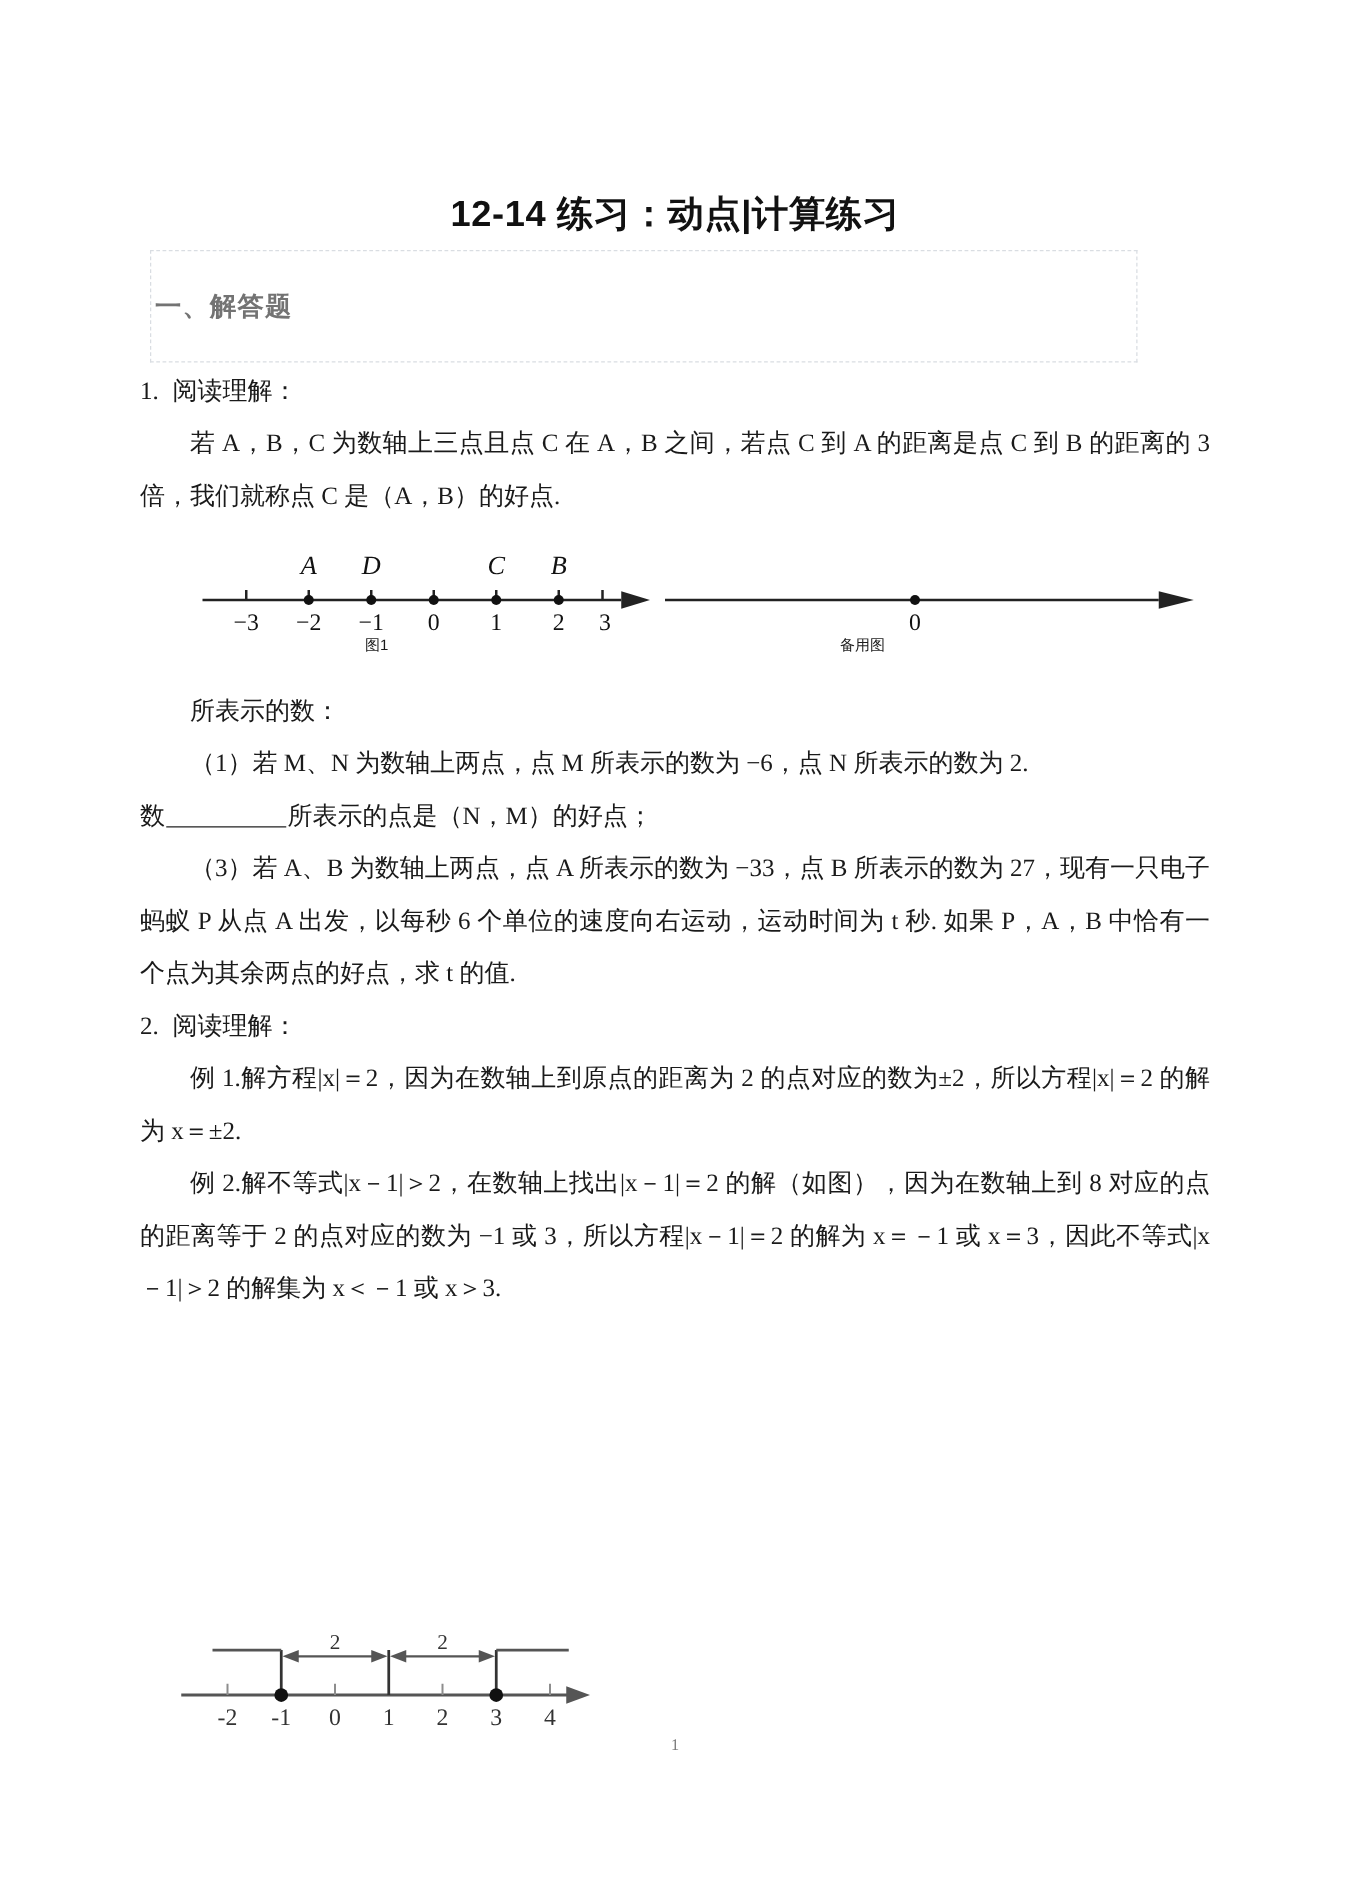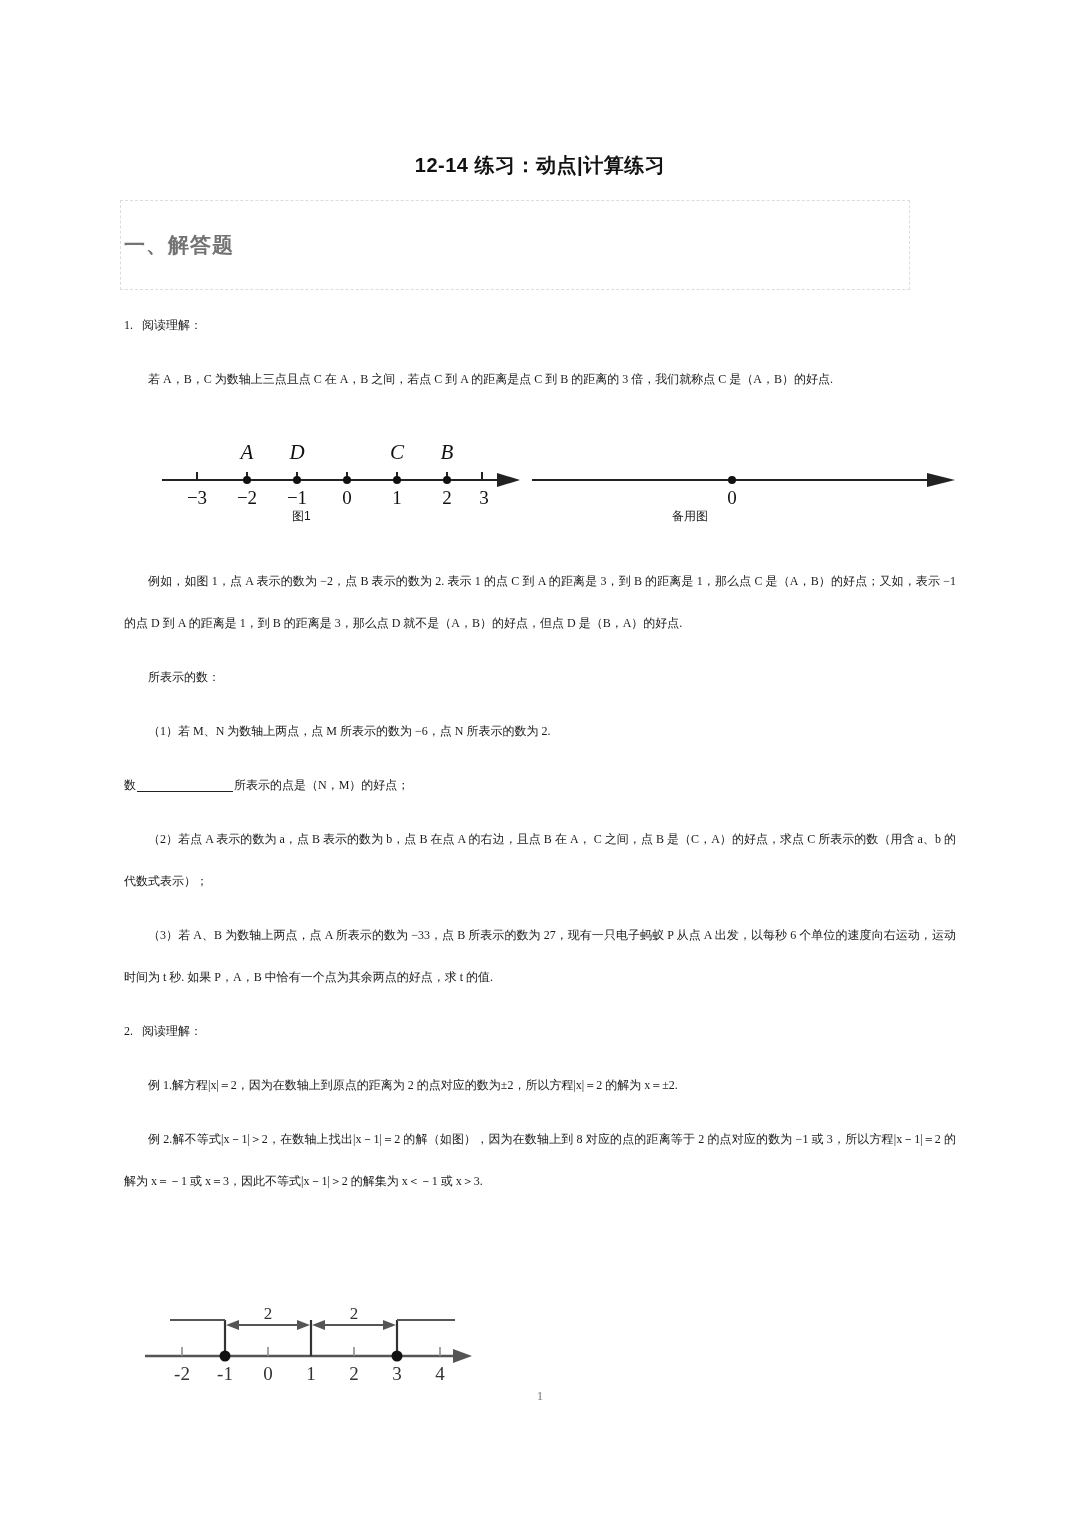--- a/index.html
+++ b/index.html
@@ -23,21 +23,21 @@
 
   
   .doc-title {
     position: absolute;
     top: 152px;
     left: 0;
     width: 1080px;
     text-align: center;
     font-family: "Liberation Sans", "DejaVu Sans", sans-serif;
     font-weight: bold;
-    font-size: 20px;
+    font-size: 29px;
     letter-spacing: 0.5px;
     color: #111;
   }
 
   
   .section-box {
     position: absolute;
     left: 120px;
     top: 200px;
     width: 790px;
@@ -57,22 +57,22 @@
   }
 
   
   .body-area {
     position: absolute;
     left: 112px;
     top: 292px;
     width: 856px;
   }
   p.line {
-    margin: 12px;
-    font-size: 12px;
+    margin: 0;
+    font-size: 20px;
     line-height: 42px;
     text-align: justify;
     text-justify: inter-ideograph;
     white-space: normal;
   }
   p.indent { text-indent: 2em; }
   p.q-num { text-indent: 0; }
   .blank-line {
     display: inline-block;
     width: 96px;
@@ -179,30 +179,28 @@
       <polygon points="400,41 428,48 400,55" fill="#222"></polygon>
       <circle cx="205" cy="48" r="4" fill="#111"></circle>
       <text x="205" y="72" font-size="19" font-family="Liberation Serif, serif" text-anchor="middle" fill="#111">0</text>
     </svg>
 
     <div class="fig-cap cap1">图1</div>
     <div class="fig-cap cap2">备用图</div>
   </div>
 
   <div class="body-area" style="top:548px;">
-    <p class="line indent">例如，如图 1，点 A 表示的数为 −2，点 B 表示的数为 2. 表示 1 的点 C 到 A 的距离是 3，到 B 的距离是 1，那么点 C 是（A，B）的好点；又如，表示 −1 的点 D 到 A 的距离是 1，到 B 的距离是 3，那么点 D 就不是（A，B）的好点，但点 D 是（B，A）的好点.</p>
     <p class="line indent">所表示的数：</p>
     <p class="line indent">（1）若 M、N 为数轴上两点，点 M 所表示的数为 −6，点 N 所表示的数为 2.</p>
 
 
     <p class="line">
       <span>数</span><span class="blank-line"></span><span>所表示的点是（N，M）的好点；</span>
     </p>
 
-    <p class="line indent">（2）若点 A 表示的数为 a，点 B 表示的数为 b，点 B 在点 A 的右边，且点 B 在 A， C 之间，点 B 是（C，A）的好点，求点 C 所表示的数（用含 a、b 的代数式表示）；</p>
     <p class="line indent">（3）若 A、B 为数轴上两点，点 A 所表示的数为 −33，点 B 所表示的数为 27，现有一只电子蚂蚁 P 从点 A 出发，以每秒 6 个单位的速度向右运动，运动时间为 t 秒. 如果 P，A，B 中恰有一个点为其余两点的好点，求 t 的值.</p>
 
     <p class="line q-num">
       <span>2.</span>
       <span style="display:inline-block;width:6px"></span><span>阅读理解：</span>
     </p>
     <p class="line indent">例 1.解方程|x|＝2，因为在数轴上到原点的距离为 2 的点对应的数为±2，所以方程|x|＝2 的解为 x＝±2.</p>
     <p class="line indent">例 2.解不等式|x－1|＞2，在数轴上找出|x－1|＝2 的解（如图），因为在数轴上到 8 对应的点的距离等于 2 的点对应的数为 −1 或 3，所以方程|x－1|＝2 的解为 x＝－1 或 x＝3，因此不等式|x－1|＞2 的解集为 x＜－1 或 x＞3.</p>
   </div>
 

